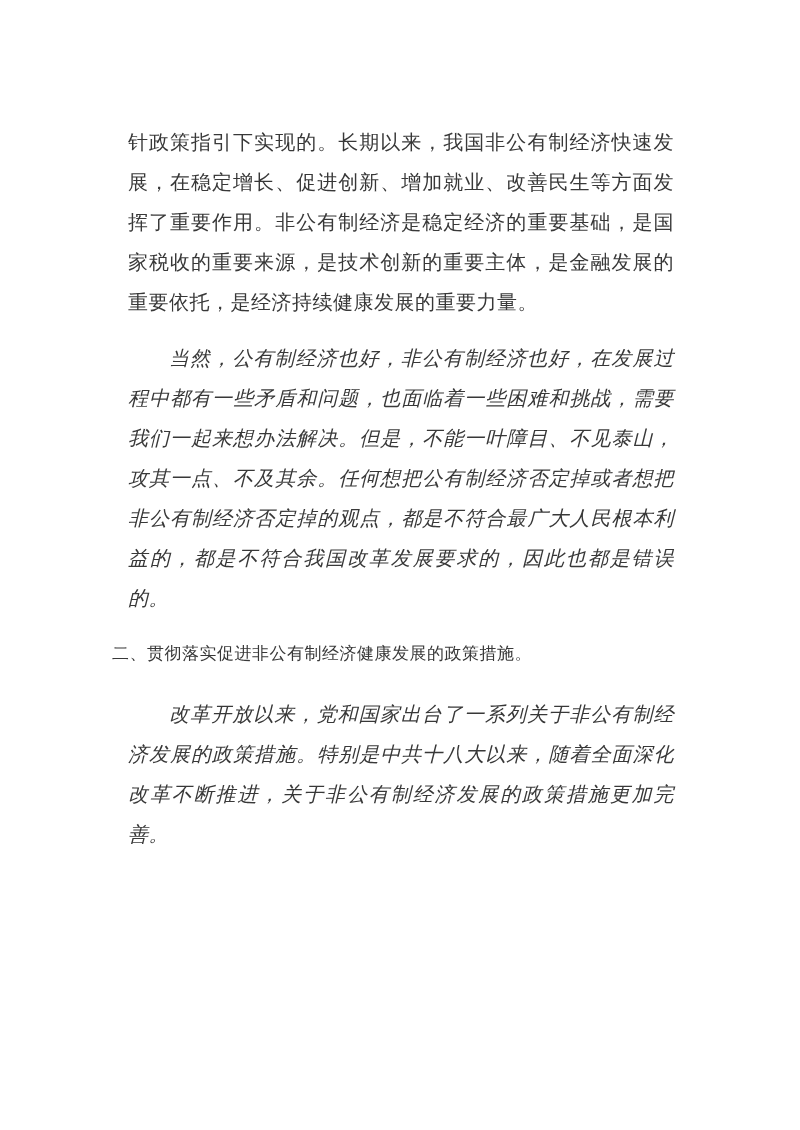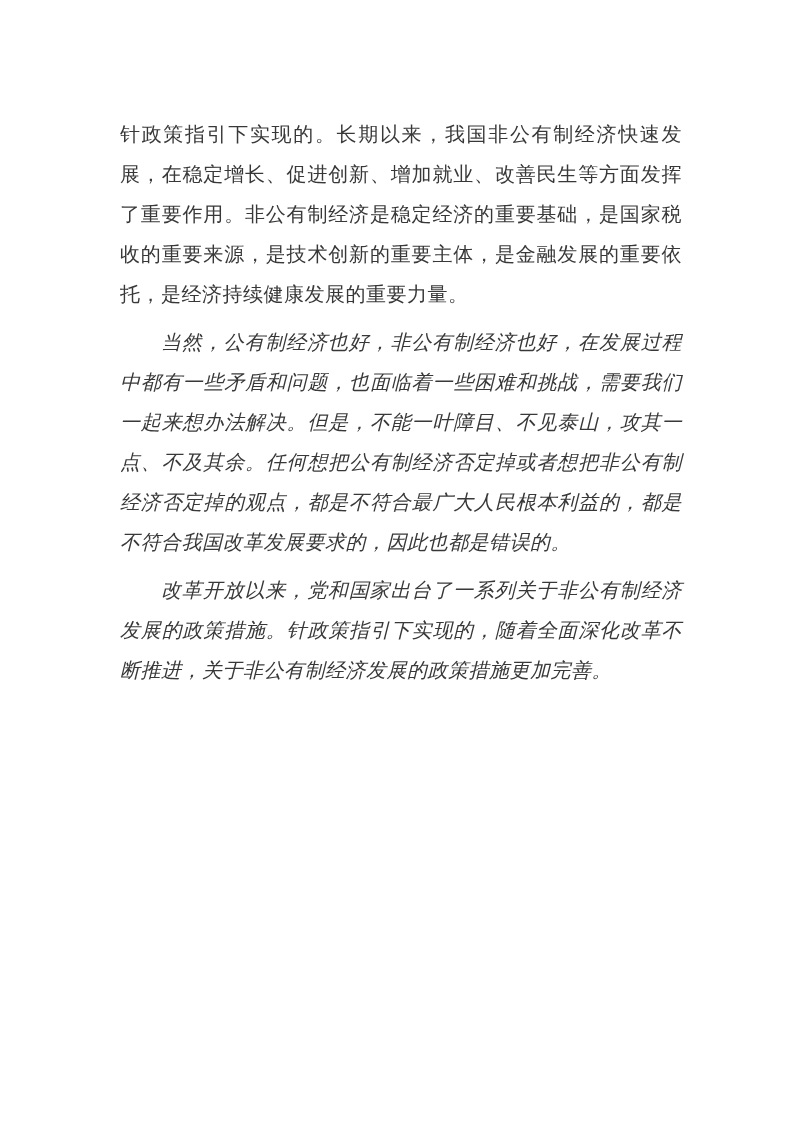--- a/index.html
+++ b/index.html
@@ -14,21 +14,21 @@
     font-family: "Liberation Sans", "DejaVu Sans", sans-serif;
   }
   .page {
     box-sizing: border-box;
     width: 800px;
     height: 1130px;
     padding: 106px 110px 40px 112px;
     background: #ffffff;
   }
   .para {
-    margin: 8px;
+    margin: 16px;
     font-size: 20px;
     line-height: 40px;
     color: #383838;
     text-align: justify;
     text-justify: inter-ideograph;
     letter-spacing: 0.5px;
     word-break: break-all;
   }
   .para.indent {
     text-indent: 41px;
@@ -44,16 +44,17 @@
   }
 </style>
 </head>
 <body>
 
 <div class="page">
   <p class="para">针政策指引下实现的。长期以来，我国非公有制经济快速发展，在稳定增长、促进创新、增加就业、改善民生等方面发挥了重要作用。非公有制经济是稳定经济的重要基础，是国家税收的重要来源，是技术创新的重要主体，是金融发展的重要依托，是经济持续健康发展的重要力量。</p>
 
   <p class="para indent">当然，公有制经济也好，非公有制经济也好，在发展过程中都有一些矛盾和问题，也面临着一些困难和挑战，需要我们一起来想办法解决。但是，不能一叶障目、不见泰山，攻其一点、不及其余。任何想把公有制经济否定掉或者想把非公有制经济否定掉的观点，都是不符合最广大人民根本利益的，都是不符合我国改革发展要求的，因此也都是错误的。</p>
 
+  <p class="section-heading">二、贯彻落实促进非公有制经济健康发展的政策措施。</p>
 
-  <p class="para indent">改革开放以来，党和国家出台了一系列关于非公有制经济发展的政策措施。针政策指引下实现的，随着全面深化改革不断推进，关于非公有制经济发展的政策措施更加完善。</p>
+  <p class="para indent">改革开放以来，党和国家出台了一系列关于非公有制经济发展的政策措施。特别是中共十八大以来，随着全面深化改革不断推进，关于非公有制经济发展的政策措施更加完善。</p>
 
 </div>
 
 </body></html>

